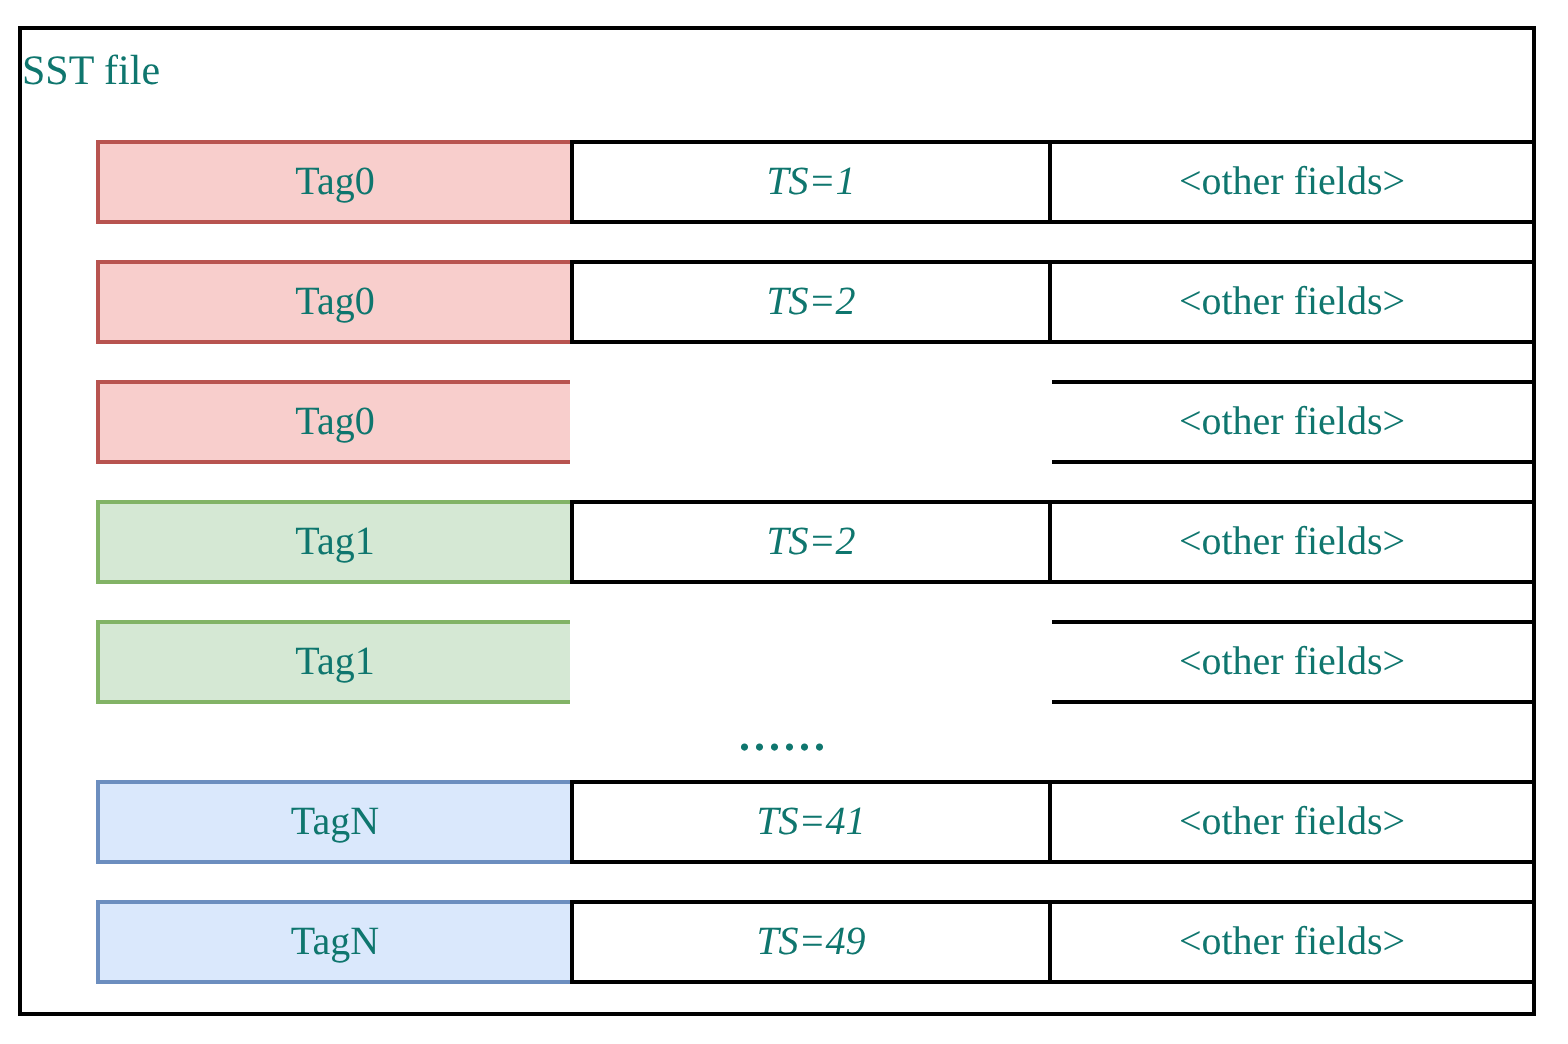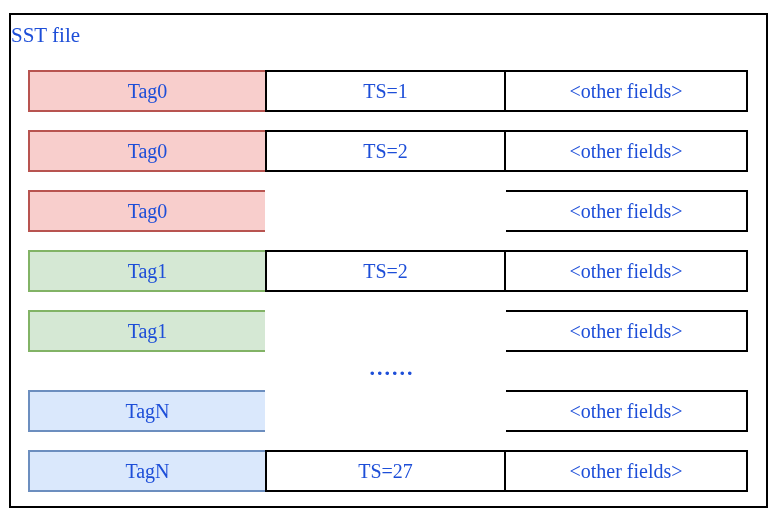--- a/index.html
+++ b/index.html
@@ -6,21 +6,21 @@
     margin: 0;
     padding: 0;
     background: #ffffff;
   }
   .page {
     position: relative;
     width: 768px;
     height: 522px;
     background: #ffffff;
     font-family: "Liberation Serif", "DejaVu Serif", serif;
-    color: #1d4ed8;
+    color: #0f766e;
     overflow: hidden;
   }
   .outer-box {
     position: absolute;
     left: 9px;
     top: 13px;
     width: 759px;
     height: 495px;
     border: 2.5px solid #000000;
     background: #ffffff;
@@ -29,21 +29,21 @@
   .diagram-title {
     position: absolute;
     left: 11px;
     top: 23px;
     font-size: 21px;
     line-height: 24px;
     white-space: nowrap;
   }
   .row {
     position: absolute;
-    left: 28px;
+    left: 48px;
     width: 720px;
     height: 42px;
   }
   .cell {
     position: absolute;
     top: 0;
     height: 42px;
     box-sizing: border-box;
     display: flex;
     align-items: center;
@@ -54,20 +54,21 @@
   .cell.tag {
     left: 0;
     width: 237px;
     border: 2px solid #000000;
     border-right: none;
   }
   .cell.ts {
     left: 237px;
     width: 241px;
     border: 2.5px solid #000000;
+    font-style: italic;
   }
   .cell.other {
     left: 478px;
     width: 242px;
     border: 2.5px solid #000000;
     border-left: none;
   }
   .dots-row {
     position: absolute;
     left: 32px;
@@ -116,22 +117,23 @@
 
   <div class="row" style="top:310px">
     <div class="cell tag" style="background-color: rgb(213, 232, 212); border-color: rgb(130, 179, 102);">Tag1</div>
     <div class="cell other">&lt;other fields&gt;</div>
   </div>
 
   <div class="dots-row">......</div>
 
   <div class="row" style="top:390px">
     <div class="cell tag" style="background-color: rgb(218, 232, 252); border-color: rgb(108, 142, 191);">TagN</div>
+    <div class="cell ts">TS=41</div>
     <div class="cell other">&lt;other fields&gt;</div>
   </div>
 
   <div class="row" style="top:450px">
     <div class="cell tag" style="background-color: rgb(218, 232, 252); border-color: rgb(108, 142, 191);">TagN</div>
-    <div class="cell ts">TS=27</div>
+    <div class="cell ts">TS=49</div>
     <div class="cell other">&lt;other fields&gt;</div>
   </div>
 
 </div>
 
 </body></html>

